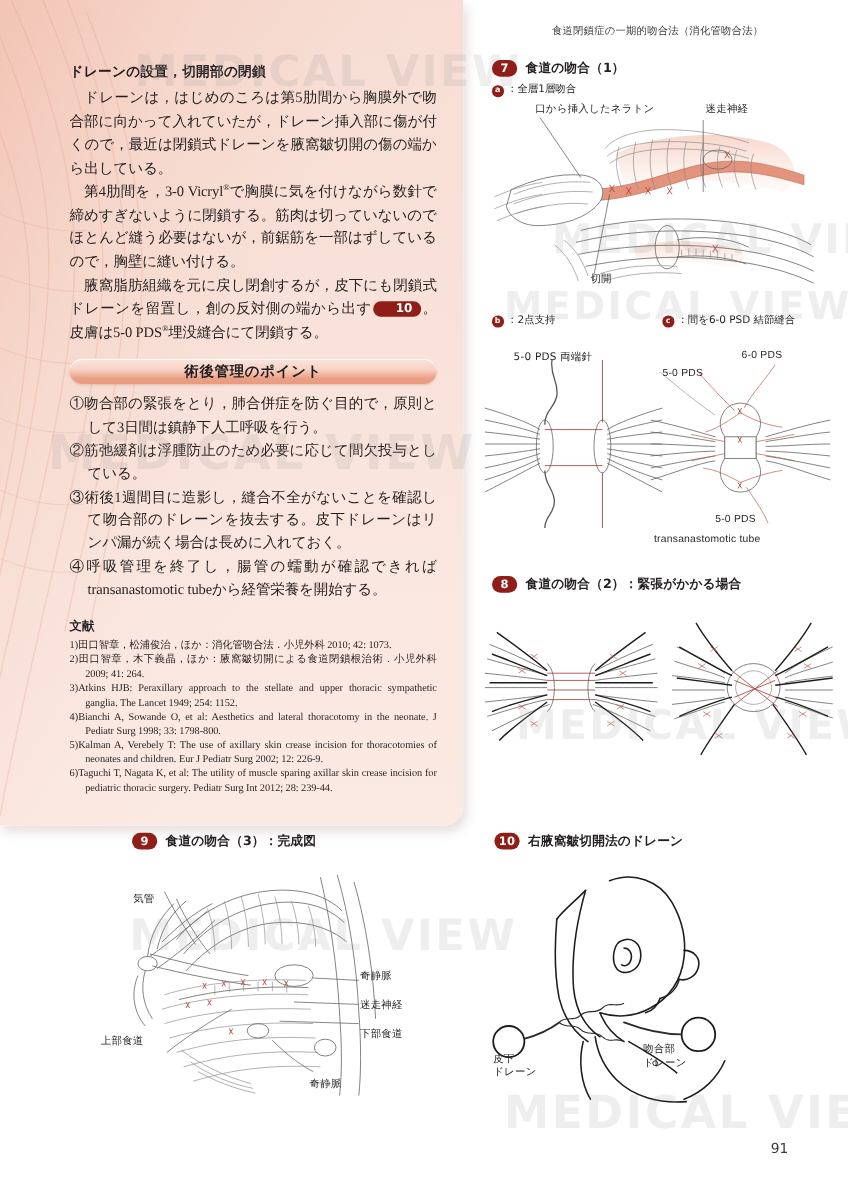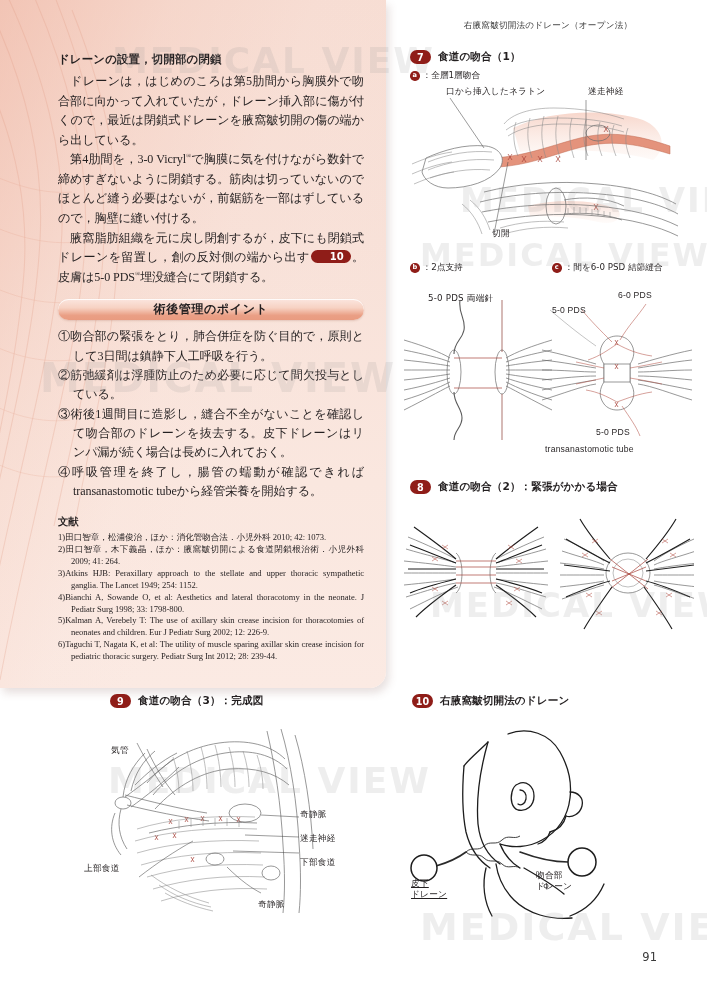--- a/index.html
+++ b/index.html
@@ -288,21 +288,21 @@
       <li><span class="rn">4)</span><span>Bianchi A, Sowande O, et al: Aesthetics and lateral thoracotomy in the neonate. J Pediatr Surg 1998; 33: 1798-800.</span></li>
       <li><span class="rn">5)</span><span>Kalman A, Verebely T: The use of axillary skin crease incision for thoracotomies of neonates and children. Eur J Pediatr Surg 2002; 12: 226-9.</span></li>
       <li><span class="rn">6)</span><span>Taguchi T, Nagata K, et al: The utility of muscle sparing axillar skin crease incision for pediatric thoracic surgery. Pediatr Surg Int 2012; 28: 239-44.</span></li>
     </ol>
   </div>
 </div>
 
 <div class="wm" style="left:112px; top:40px; font-size:36px;">MEDICAL VIEW</div>
 <div class="wm" style="left:40px; top:355px; font-size:40px;">MEDICAL VIEW</div>
 
-<div class="running-head">右腋窩皺切開法のドレーン（オープン法）</div>
+<div class="running-head">食道閉鎖症の一期的吻合法（消化管吻合法）</div>
 
 <div style="position:absolute; left:410px; top:50px; width:280px;">
   <div class="fig-title">
     <span class="fig-num">7</span>
     <span>食道の吻合（1）</span>
   </div>
   <div class="sublabel" style="margin-top:6px;">
     <span class="cir">a</span>
     <span>：全層1層吻合</span>
   </div>
@@ -755,21 +755,21 @@
       <path d="M120,132 C136,138 152,142 168,142"></path>
     </g>
 
     <circle cx="24" cy="148" r="13" fill="#fff" stroke="#1d1d1d" stroke-width="1.5"></circle>
     <circle cx="182" cy="142" r="14" fill="#fff" stroke="#1d1d1d" stroke-width="1.5"></circle>
 
     <circle cx="146" cy="166" r="2" fill="none" stroke="#2a2a2a" stroke-width=".8"></circle>
   </svg>
 </div>
 
-<div class="anno" style="left:411px; top:878px;text-decoration:underline;">皮下
+<div class="anno" style="left:411px; top:878px;">皮下
 ドレーン</div>
 <div class="anno" style="left:536px; top:870px;">吻合部
 ドレーン</div>
 
 <div class="wm" style="left:420px; top:905px; font-size:38px;">MEDICAL VIEW</div>
 <div class="wm" style="left:108px; top:760px; font-size:36px;">MEDICAL VIEW</div>
 
 <div class="page-no">91</div>
 
 </body></html>

